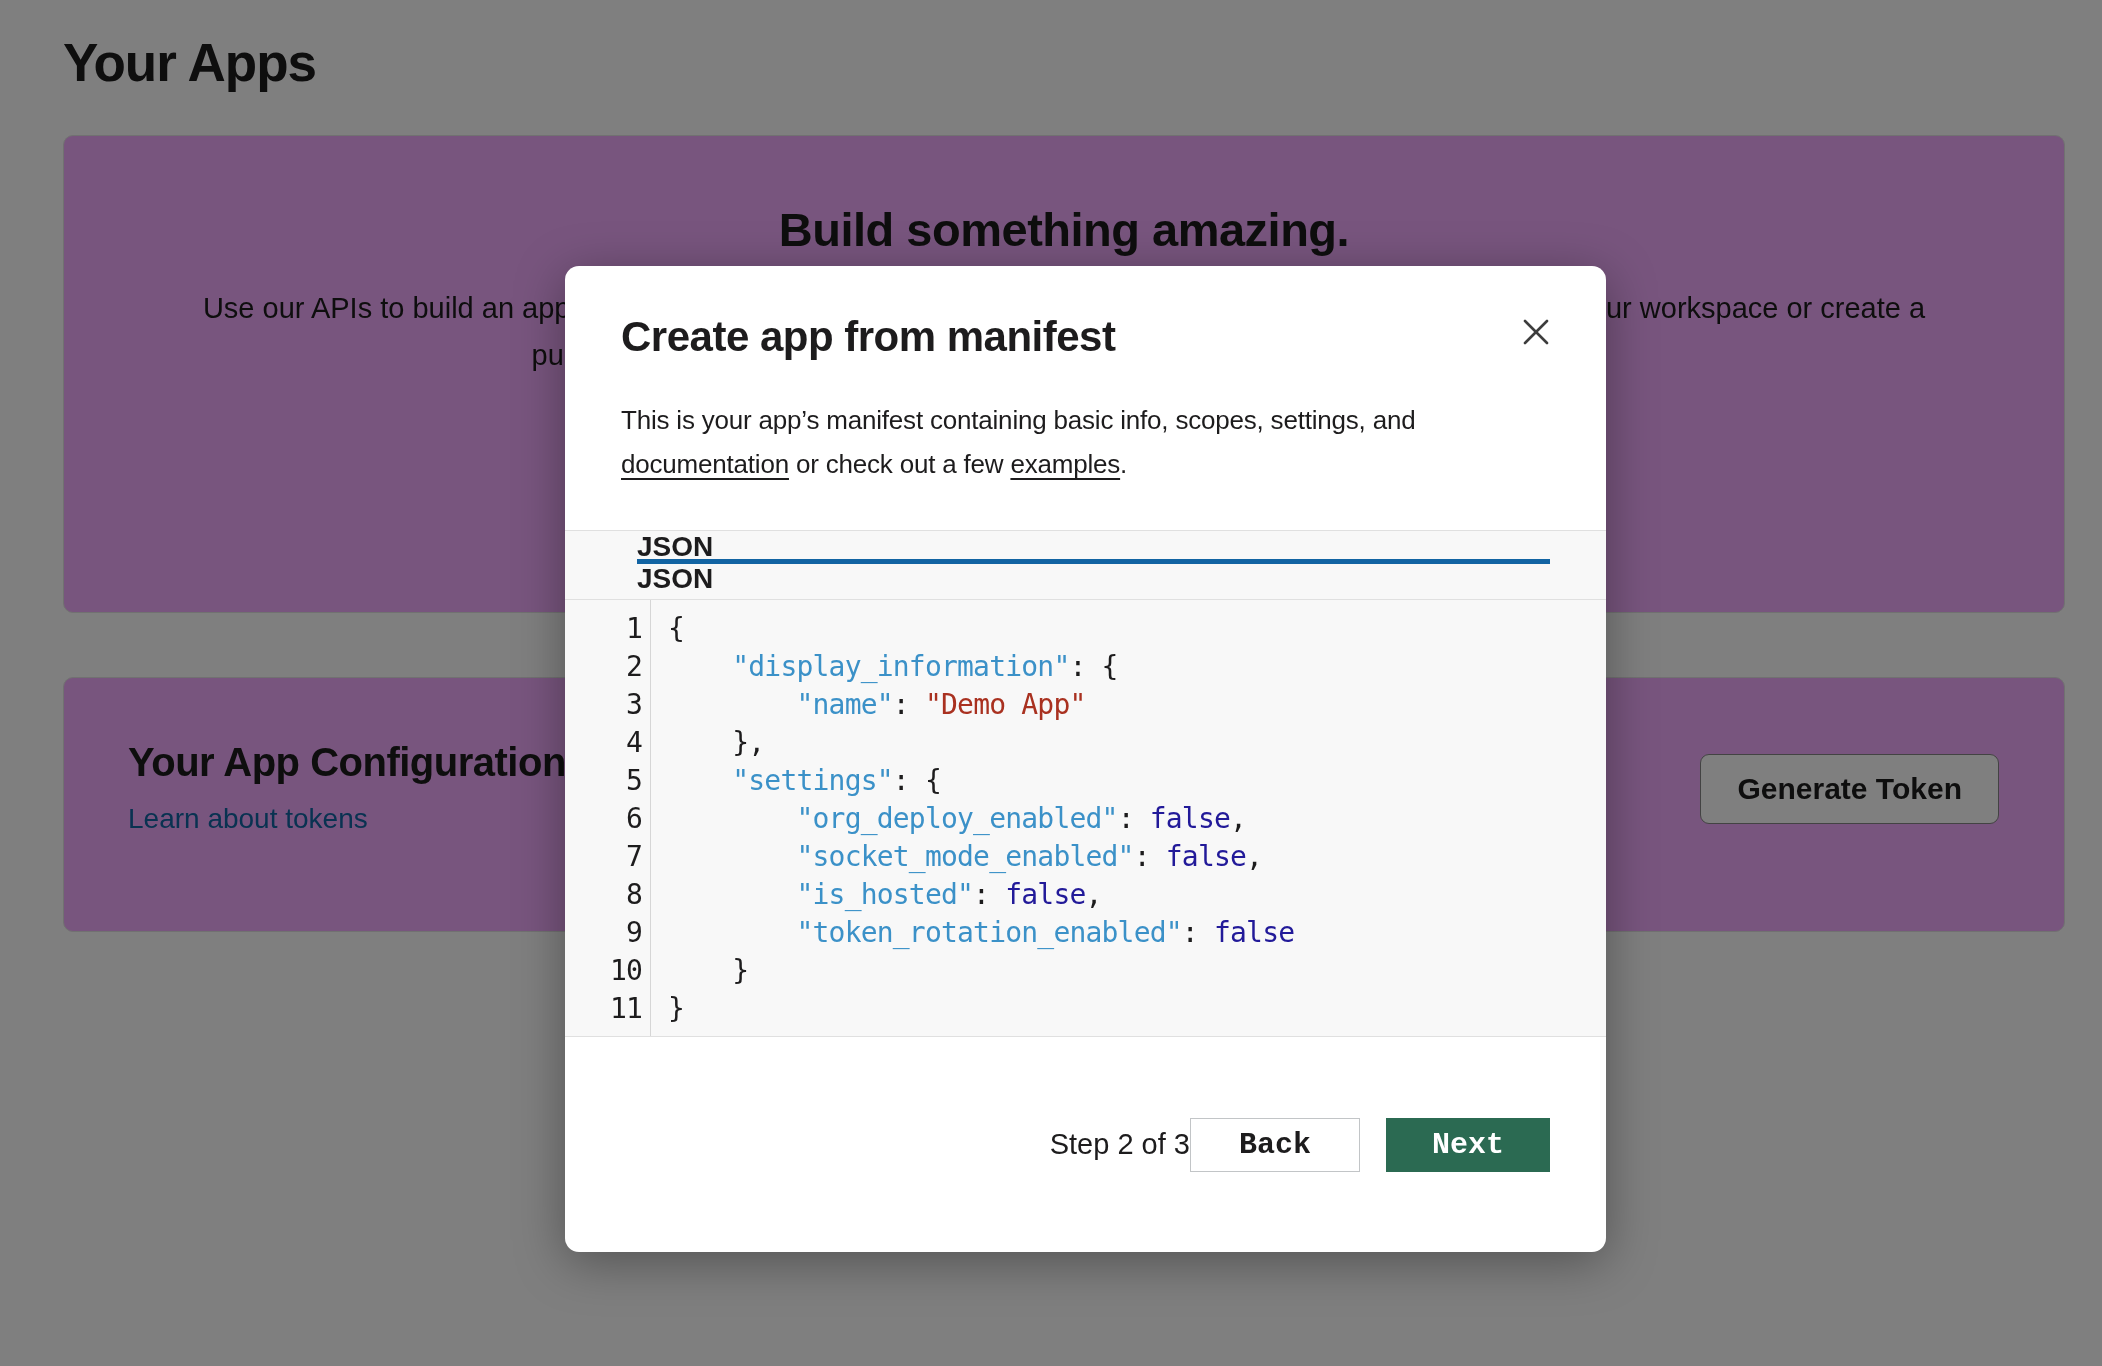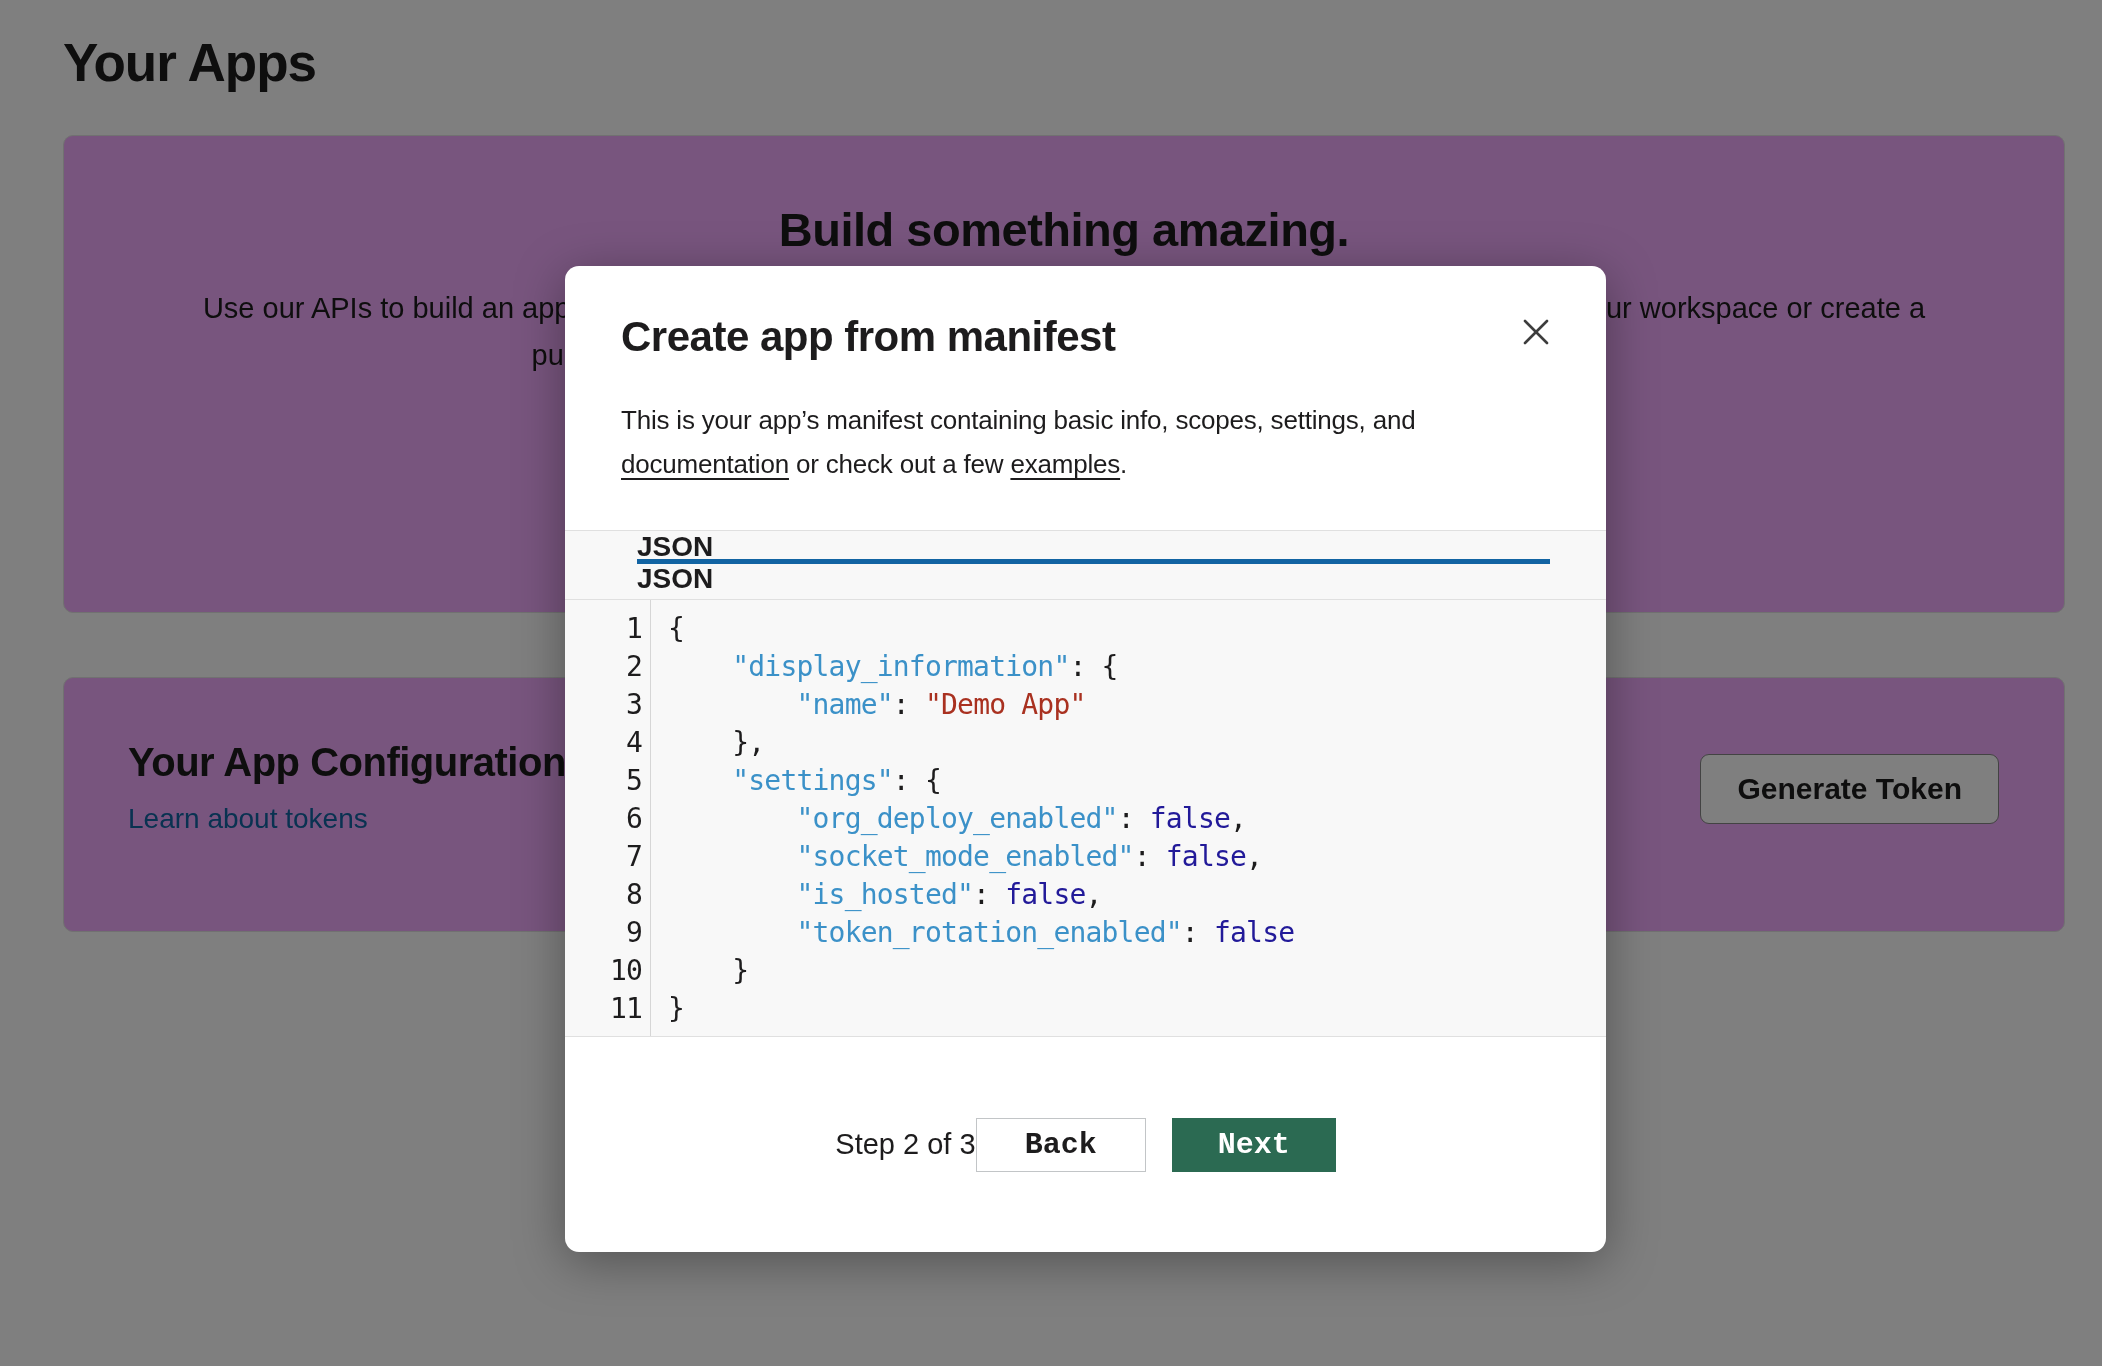--- a/index.html
+++ b/index.html
@@ -80,21 +80,21 @@
   .gutter-rule { position:absolute; left:85px; top:0; bottom:0; width:1px; background:#d6d6d6; }
   .code-line { display:flex; }
   .ln { width:85px; flex:none; text-align:right; padding-right:8px; color:#1d1c1d; }
   .code { padding-left:18px; white-space:pre; }
   .tok-key { color:#3b91c8; }
   .tok-str { color:#a93120; }
   .tok-atom { color:#221a99; }
   .tok-p { color:#1d1c1d; }
 
   .modal-footer {
-    flex:1; display:flex; align-items:center; justify-content:center;
+    flex:1; display:flex; align-items:center; justify-content:flex-end;
     padding:0 56px;
   }
   .step-text { font-size:29px; color:#1d1c1d; }
   .footer-btns { display:flex; gap:26px; }
   .btn {
     height:54px; font-family:Liberation Mono, monospace; font-size:30px; font-weight:700;
     border-radius:0; cursor:pointer;
   }
   .btn-back { padding:0 48px; background:#fff; color:#1d1c1d; border:1px solid #c2c5c7; }
   .btn-next { padding:0 46px; background:#2b6a52; color:#fff; border:none; }

